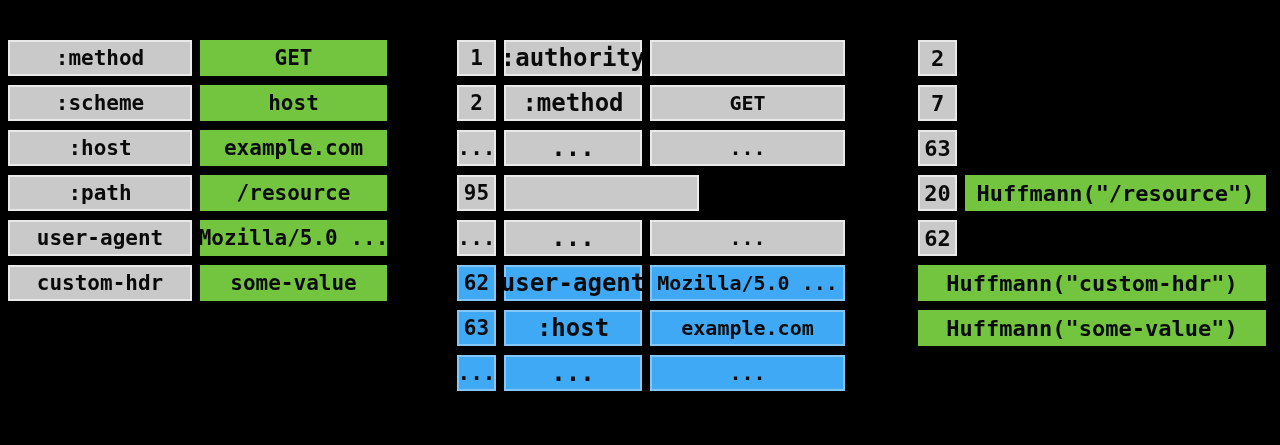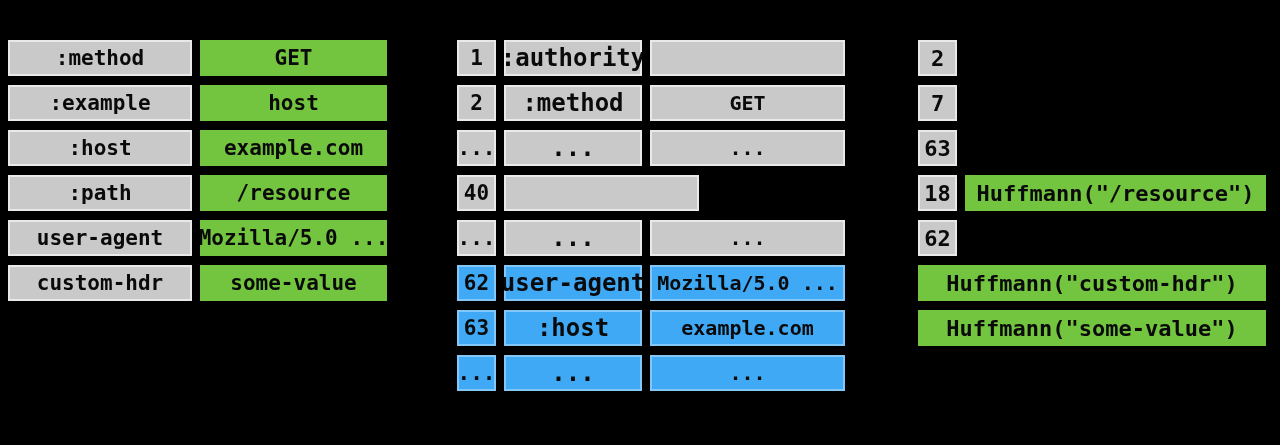--- a/index.html
+++ b/index.html
@@ -51,21 +51,21 @@
 <body>
 
 <div class="canvas">
 
   <div class="tbl header-list">
     <div class="row">
       <div class="cell gray c-name">:method</div>
       <div class="cell green c-value">GET</div>
     </div>
     <div class="row">
-      <div class="cell gray c-name">:example</div>
+      <div class="cell gray c-name">:scheme</div>
       <div class="cell green c-value">host</div>
     </div>
     <div class="row">
       <div class="cell gray c-name">:host</div>
       <div class="cell green c-value">example.com</div>
     </div>
     <div class="row">
       <div class="cell gray c-name">:path</div>
       <div class="cell green c-value">/resource</div>
     </div>
@@ -89,21 +89,21 @@
       <div class="cell gray c-idx">2</div>
       <div class="cell gray c-name">:method</div>
       <div class="cell gray c-value">GET</div>
     </div>
     <div class="row">
       <div class="cell gray c-idx">...</div>
       <div class="cell gray c-name">...</div>
       <div class="cell gray c-value">...</div>
     </div>
     <div class="row">
-      <div class="cell gray c-idx">40</div>
+      <div class="cell gray c-idx">95</div>
       <div class="cell gray c-value"></div>
     </div>
     <div class="row">
       <div class="cell gray c-idx">...</div>
       <div class="cell gray c-name">...</div>
       <div class="cell gray c-value">...</div>
     </div>
     <div class="row">
       <div class="cell blue c-idx">62</div>
       <div class="cell blue c-name">user-agent</div>
@@ -125,21 +125,21 @@
     <div class="row">
       <div class="cell gray c-idx">2</div>
     </div>
     <div class="row">
       <div class="cell gray c-idx">7</div>
     </div>
     <div class="row">
       <div class="cell gray c-idx">63</div>
     </div>
     <div class="row">
-      <div class="cell gray c-idx">18</div>
+      <div class="cell gray c-idx">20</div>
       <div class="cell green c-lit">Huffmann("/resource")</div>
     </div>
     <div class="row">
       <div class="cell gray c-idx">62</div>
     </div>
     <div class="row">
       <div class="cell green c-full">Huffmann("custom-hdr")</div>
     </div>
     <div class="row">
       <div class="cell green c-full">Huffmann("some-value")</div>

